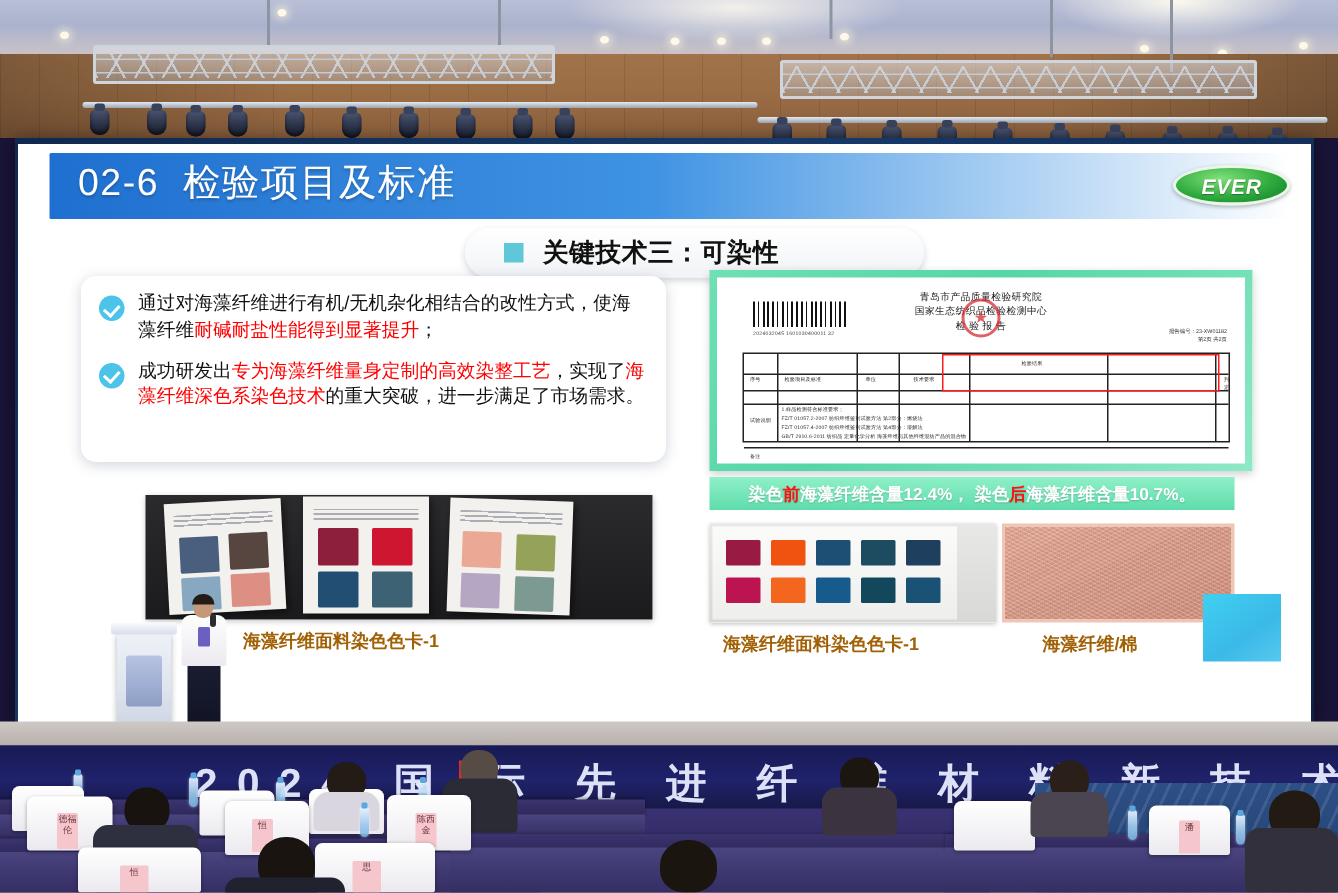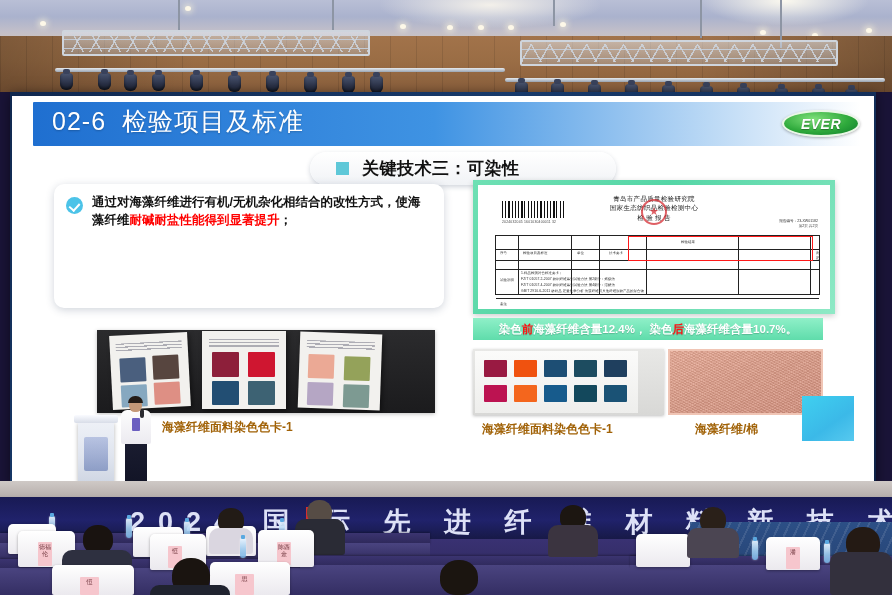--- a/index.html
+++ b/index.html
@@ -107,21 +107,21 @@
   .brow { display: flex; margin-bottom: 9px; }
   .check {
     flex: 0 0 auto; width: 17px; height: 17px; border-radius: 50%;
     background: #4cc3e8; margin-right: 9px; margin-top: 3px;
     position: relative;
   }
   .check::after {
     content:""; position: absolute; left: 5px; top: 3.5px; width: 5px; height: 8px;
     border: 2px solid #fff; border-top: none; border-left: none; transform: rotate(42deg);
   }
-  .btext { font-size: 12.5px; line-height: 1.42; font-weight: bold; color: #111; }
+  .btext { font-size: 12.5px; line-height: 1.42; font-weight: normal; color: #111; }
   .btext .r { color: #ff0000; }
 
   
   .photo1 {
     position: absolute; left: 85px; top: 234px; width: 338px; height: 83px;
     background: linear-gradient(180deg,#2b2b2d 0%,#1b1b1d 100%);
     overflow: hidden; box-shadow: 0 1px 4px rgba(0,0,0,.25);
   }
   .card1 { position: absolute; background: #f2f1ee; box-shadow: 2px 2px 5px rgba(0,0,0,.45); }
   .card1 .hdr { position: absolute; left: 8%; right: 8%; top: 8px; height: 9px;
@@ -316,20 +316,26 @@
       <div class="pill-text">关键技术三：可染性</div>
     </div>
 
     <div class="bullets">
       <div class="brow">
         <div class="check"></div>
         <div class="btext">
           通过对海藻纤维进行有机/无机杂化相结合的改性方式，使海藻纤维<span class="r">耐碱耐盐性能得到显著提升</span>；
         </div>
       </div>
+      <div class="brow">
+        <div class="check"></div>
+        <div class="btext">
+          成功研发出<span class="r">专为海藻纤维量身定制的高效染整工艺</span>，实现了<span class="r">海藻纤维深色系染色技术</span>的重大突破，进一步满足了市场需求。
+        </div>
+      </div>
     </div>
 
     <div class="photo1">
       <div class="card1" style="left:14px;top:4px;width:78px;height:74px;transform:rotate(-3deg)">
         <div class="hdr"></div>
         <div class="sw" style="left:9px;top:23px;width:26px;height:24px;background:#4a5f7e"></div>
         <div class="sw" style="left:42px;top:22px;width:26px;height:24px;background:#57453f"></div>
         <div class="sw" style="left:9px;top:50px;width:26px;height:22px;background:#86a8c0"></div>
         <div class="sw" style="left:42px;top:49px;width:26px;height:22px;background:#de8f84"></div>
       </div>

